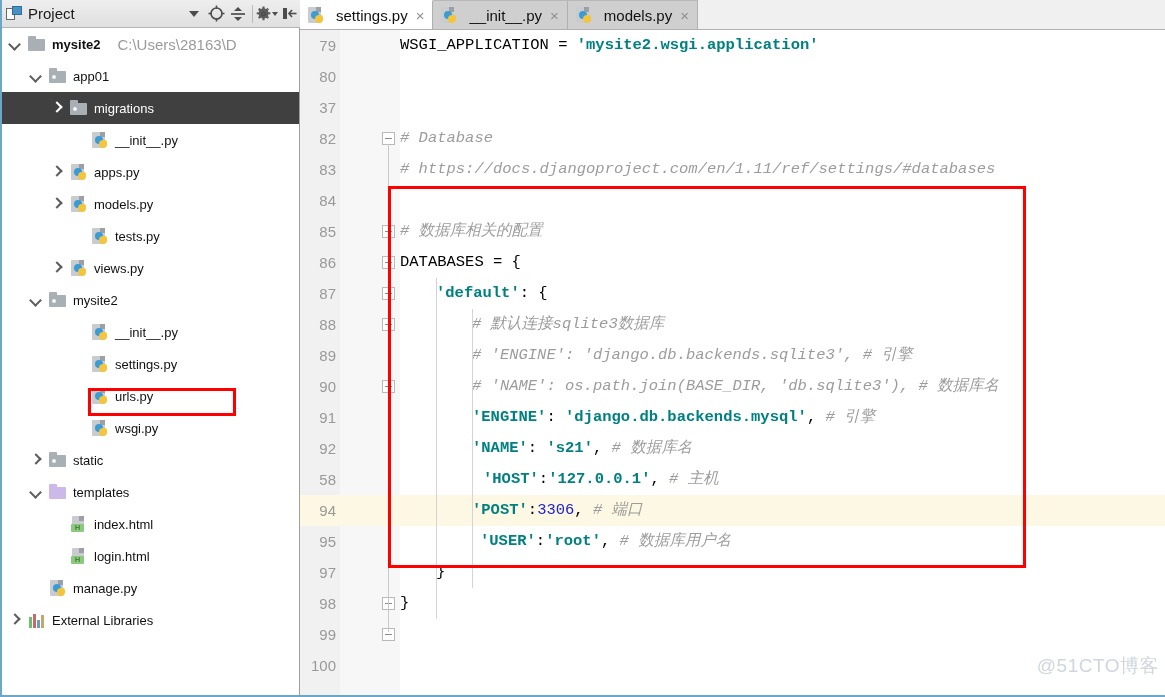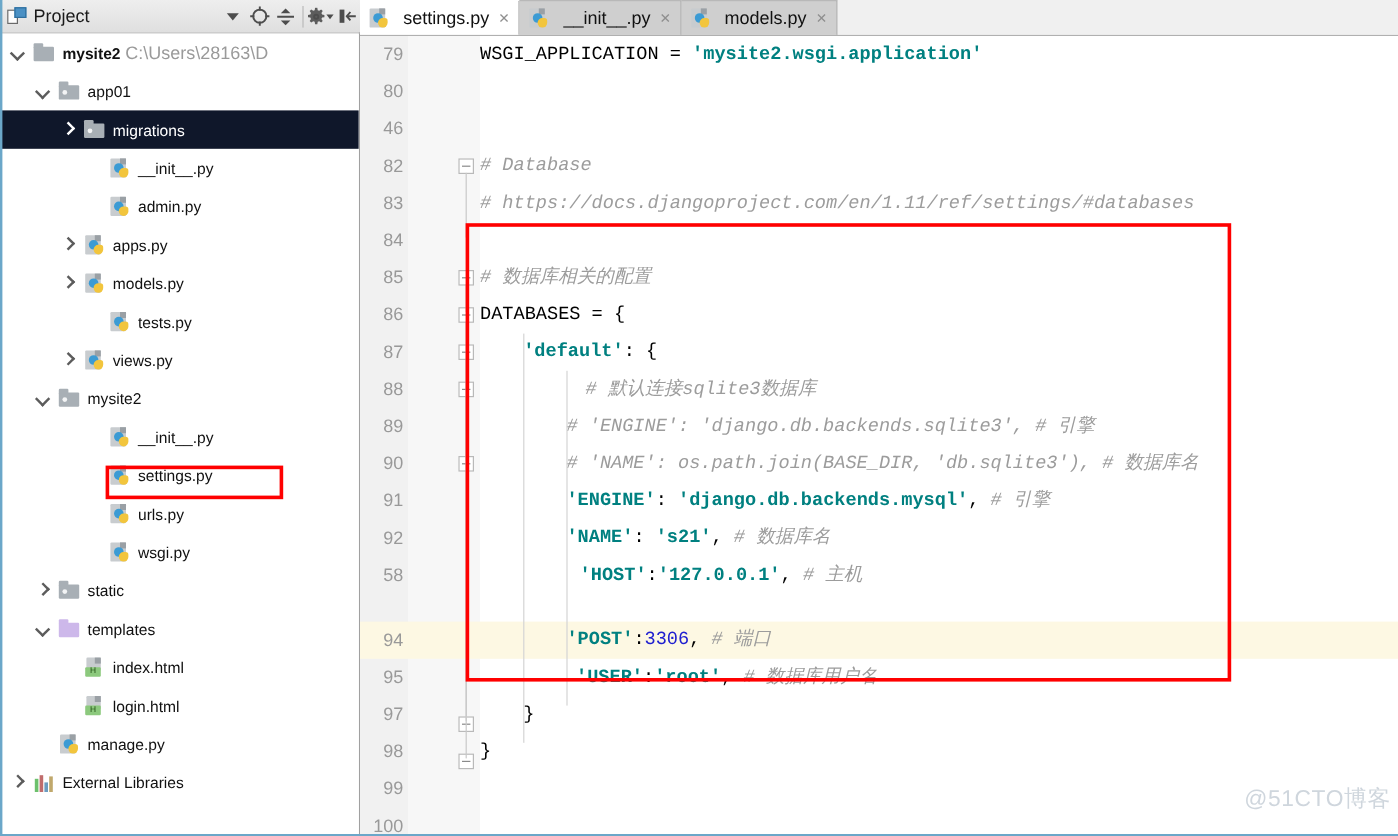--- a/index.html
+++ b/index.html
@@ -53,21 +53,21 @@
   
   #tree{
     position:absolute;top:28px;left:0;width:299px;bottom:0;
     overflow:hidden;background:#ffffff;
     font-size:15px;color:#111111;
   }
   .row{
     position:relative;height:32px;display:flex;align-items:center;
     white-space:nowrap;
   }
-  .row.selected{background:#0f172a;color:#ffffff;}
+  .row.selected{background:#404040;color:#ffffff;}
   .arrow{
     width:14px;height:14px;flex:0 0 14px;position:relative;
   }
   .arrow.closed:after{
     content:"";position:absolute;left:3px;top:2px;
     width:6px;height:6px;border-right:2px solid #5c5c5c;border-bottom:2px solid #5c5c5c;
     transform:rotate(-45deg);
   }
   .arrow.open:after{
     content:"";position:absolute;left:2px;top:3px;
@@ -114,21 +114,21 @@
   .ic.db .d1{top:1px;}.ic.db .d2{top:6px;}.ic.db .d3{top:11px;}
   
   .ic.lib span{position:absolute;bottom:0;width:3px;}
   .ic.lib .b1{left:1px;height:11px;background:#6cc06c;}
   .ic.lib .b2{left:5px;height:14px;background:#c06c6c;}
   .ic.lib .b3{left:9px;height:8px;background:#6c9cc0;}
   .ic.lib .b4{left:13px;height:13px;background:#c0a86c;}
 
   .lbl{font-size:13px;}
   .lbl.bold{font-weight:bold;}
-  .path{color:#9a9a9a;font-size:15px;margin-left:4px;}
+  .path{color:#9a9a9a;font-size:15px;margin-left:17px;}
 
   .tree-hl-box{
     position:absolute;border:3px solid #ff0000;box-sizing:border-box;
     pointer-events:none;
   }
 
   
   #editor-area{
     position:absolute;left:300px;top:0;right:0;bottom:0;background:#ffffff;
   }
@@ -165,21 +165,21 @@
     position:absolute;left:40px;top:0;width:60px;bottom:0;background:#f7f7f7;
   }
   #code-lines{
     position:absolute;left:0;top:0;right:0;bottom:0;
   }
   .cl{
     position:relative;height:31px;line-height:31px;white-space:pre;
     font-family:"Liberation Mono", monospace;
     font-size:15.5px;
   }
-  .cl.caret{background:#fdf8e3;margin-top:23px;}
+  .cl.caret{background:#fdf8e3;}
   .cl .num{
     position:absolute;left:0;top:0;width:36px;text-align:right;
     color:#999999;font-family:"Liberation Sans",sans-serif;font-size:15px;
   }
   .cl .txt{
     position:absolute;left:100px;top:0;
   }
   
   .k{color:#000000;}
   .str{color:#008080;font-weight:bold;}
@@ -303,32 +303,20 @@
           <span style="display:inline-block;width:6px"></span>
           <span class="ic py">
             <span class="page"></span>
             <span class="fold"></span>
             <span class="blue"></span>
             <span class="yel"></span>
           </span>
           <span class="lbl">__init__.py</span>
         </div>
         <div class="row">
-          <span style="display:inline-block;width:71px"></span>
-          <span class="arrow"></span>
-          <span style="display:inline-block;width:6px"></span>
-          <span class="ic py">
-            <span class="page"></span>
-            <span class="fold"></span>
-            <span class="blue"></span>
-            <span class="yel"></span>
-          </span>
-          <span class="lbl">admin.py</span>
-        </div>
-        <div class="row">
           <span style="display:inline-block;width:50px"></span>
           <span class="arrow closed"></span>
           <span style="display:inline-block;width:6px"></span>
           <span class="ic py">
             <span class="page"></span>
             <span class="fold"></span>
             <span class="blue"></span>
             <span class="yel"></span>
           </span>
           <span class="lbl">apps.py</span>
@@ -527,28 +515,28 @@
         </div>
         <div class="tabs-filler"></div>
       </div>
 
     <div id="code-wrap">
       <div id="gutter-num"></div>
       <div id="gutter-fold"></div>
       <div id="code-lines">
           <div class="cl"><span class="num">79</span><span class="txt" style="left:100px"><span class="k">WSGI_APPLICATION = </span><span class="str">'mysite2.wsgi.application'</span></span></div>
           <div class="cl"><span class="num">80</span><span class="txt" style="left:100px"></span></div>
-          <div class="cl"><span class="num">46</span><span class="txt" style="left:100px"></span></div>
+          <div class="cl"><span class="num">37</span><span class="txt" style="left:100px"></span></div>
           <div class="cl"><span class="num">82</span><span class="txt" style="left:100px"><span class="cmt"># Database</span></span></div>
           <div class="cl"><span class="num">83</span><span class="txt" style="left:100px"><span class="cmt"># https://docs.djangoproject.com/en/1.11/ref/settings/#databases</span></span></div>
           <div class="cl"><span class="num">84</span><span class="txt" style="left:100px"></span></div>
           <div class="cl"><span class="num">85</span><span class="txt" style="left:100px"><span class="cmt"># 数据库相关的配置</span></span></div>
           <div class="cl"><span class="num">86</span><span class="txt" style="left:100px"><span class="k">DATABASES = {</span></span></div>
           <div class="cl"><span class="num">87</span><span class="txt" style="left:136px"><span class="str">'default'</span><span class="k">: {</span></span></div>
-          <div class="cl"><span class="num">88</span><span class="txt" style="left:188px"><span class="cmt"># 默认连接sqlite3数据库</span></span></div>
+          <div class="cl"><span class="num">88</span><span class="txt" style="left:172px"><span class="cmt"># 默认连接sqlite3数据库</span></span></div>
           <div class="cl"><span class="num">89</span><span class="txt" style="left:172px"><span class="cmt"># 'ENGINE': 'django.db.backends.sqlite3', # 引擎</span></span></div>
           <div class="cl"><span class="num">90</span><span class="txt" style="left:172px"><span class="cmt"># 'NAME': os.path.join(BASE_DIR, 'db.sqlite3'), # 数据库名</span></span></div>
           <div class="cl"><span class="num">91</span><span class="txt" style="left:172px"><span class="str">'ENGINE'</span><span class="k">: </span><span class="str">'django.db.backends.mysql'</span><span class="k">, </span><span class="cmt"># 引擎</span></span></div>
           <div class="cl"><span class="num">92</span><span class="txt" style="left:172px"><span class="str">'NAME'</span><span class="k">: </span><span class="str">'s21'</span><span class="k">, </span><span class="cmt"># 数据库名</span></span></div>
           <div class="cl"><span class="num">58</span><span class="txt" style="left:183px"><span class="str">'HOST'</span><span class="k">:</span><span class="str">'127.0.0.1'</span><span class="k">, </span><span class="cmt"># 主机</span></span></div>
           <div class="cl caret"><span class="num">94</span><span class="txt" style="left:172px"><span class="str">'POST'</span><span class="k">:</span><span class="num-lit">3306</span><span class="k">, </span><span class="cmt"># 端口</span></span></div>
           <div class="cl"><span class="num">95</span><span class="txt" style="left:180px"><span class="str">'USER'</span><span class="k">:</span><span class="str">'root'</span><span class="k">, </span><span class="cmt"># 数据库用户名</span></span></div>
           <div class="cl"><span class="num">97</span><span class="txt" style="left:136px"><span class="k">}</span></span></div>
           <div class="cl"><span class="num">98</span><span class="txt" style="left:100px"><span class="k">}</span></span></div>
           <div class="cl"><span class="num">99</span><span class="txt" style="left:100px"></span></div>

